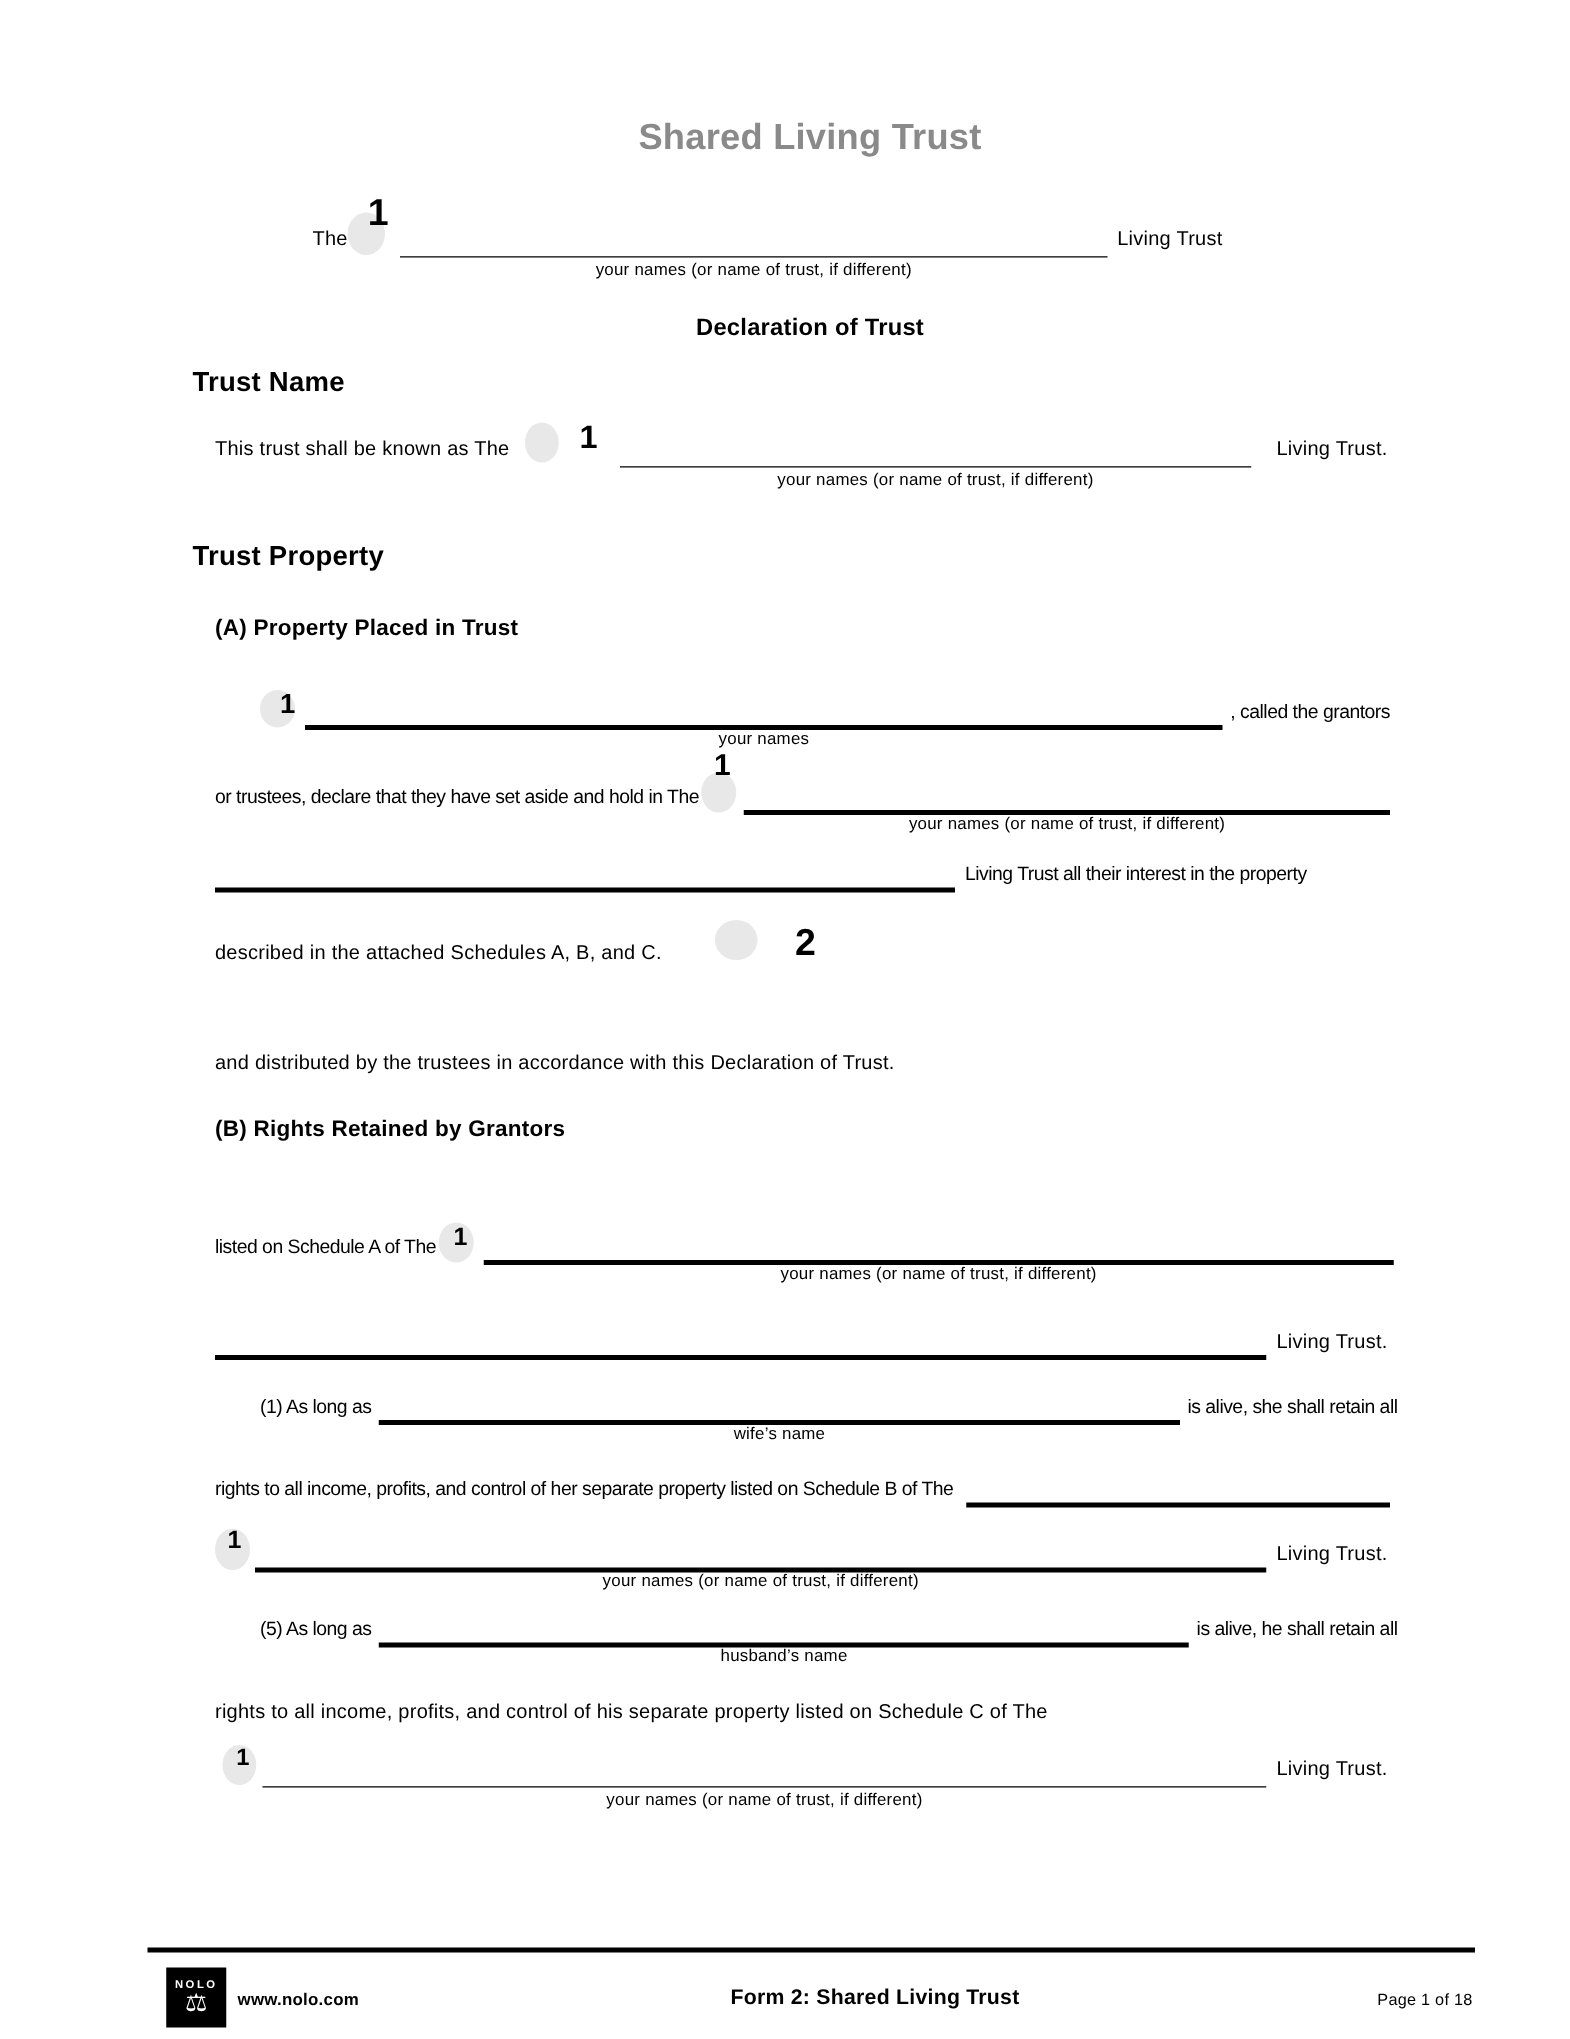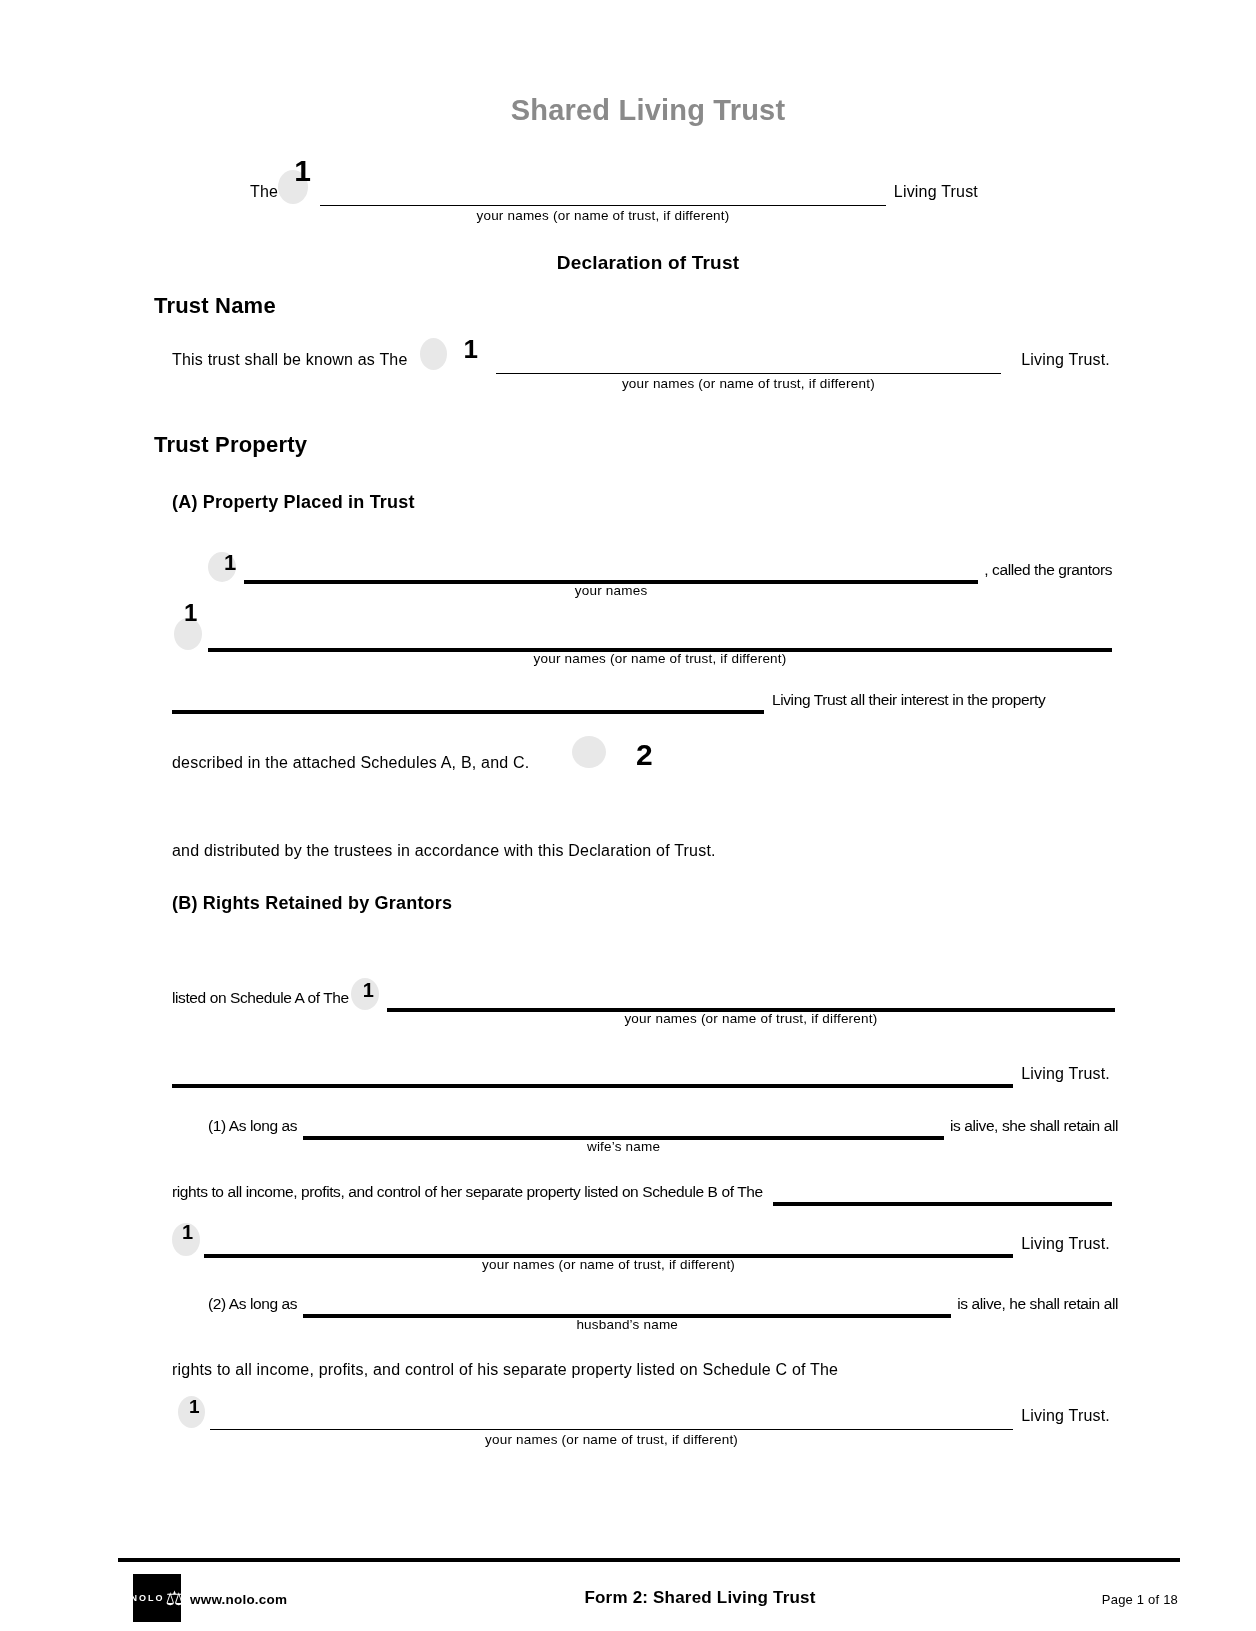--- a/index.html
+++ b/index.html
@@ -44,21 +44,21 @@
   .mk-b2 .circle{width:28px;height:33px;left:0;bottom:2px;}
   .mk-b2 .num{font-size:20px;left:10px;bottom:16px;}
   .mk-b3{width:32px;}
   .mk-b3 .circle{width:27px;height:32px;left:0;bottom:2px;}
   .mk-b3 .num{font-size:19px;left:11px;bottom:14px;}
   
   .mk-2 .circle{width:34px;height:32px;left:400px;top:0;}
   .mk-2 .num{font-size:30px;left:464px;top:2px;}
   
   .footer-hr{background:#000;}
-  .logo{background:#000;display:flex;align-items:center;justify-content:center;gap:1px;}
+  .logo{background:#000;display:flex;flex-direction:column;align-items:center;justify-content:center;gap:1px;}
   .logo-word{color:#fff;font-size:9px;font-weight:bold;letter-spacing:2px;line-height:1;}
   .logo-scales{color:#fff;font-size:20px;line-height:1;}
   .bold{font-weight:bold;}
 </style>
 </head>
 <body>
 
 <div id="page">
 
   <div class="abs center-line" style="top:94px;font-size:29px;font-weight:bold;color:#8a8a8a;">Shared Living Trust</div>
@@ -100,20 +100,21 @@
       <i class="circle"></i>
       <b class="num">1</b>
     </span>
     <span class="blank thick">
       <span class="caption">your names</span>
     </span>
     <span class="t narrow" style="margin-left:6px;">, called the grantors</span>
   </div>
 
   <div class="row" style="top:606px;left:172px;width:940px;height:46px;">
+    <span class="t narrow">or trustees, declare that they have set aside and hold in The</span>
     <span class="marker mk-a2">
       <i class="circle"></i>
       <b class="num">1</b>
     </span>
     <span class="blank thick">
       <span class="caption">your names (or name of trust, if different)</span>
     </span>
   </div>
 
   <div class="row" style="top:668px;left:172px;width:940px;height:46px;">
@@ -166,21 +167,21 @@
       <i class="circle"></i>
       <b class="num">1</b>
     </span>
     <span class="blank thick">
       <span class="caption">your names (or name of trust, if different)</span>
     </span>
     <span class="t" style="margin-left:8px;">Living Trust.</span>
   </div>
 
   <div class="row" style="top:1278px;left:208px;width:910px;height:40px;">
-    <span class="t narrow">(2) As long as</span>
+    <span class="t narrow">(5) As long as</span>
     <span class="blank thick" style="margin-left:6px;">
       <span class="caption">husband’s name</span>
     </span>
     <span class="t narrow" style="margin-left:6px;">is alive, he shall retain all</span>
   </div>
 
   <div class="row" style="top:1344px;left:172px;width:940px;height:40px;">
     <span class="t">rights to all income, profits, and control of his separate property listed on Schedule C of The</span>
     <span class="blank abs" style="left:706px;right:0;bottom:12px;height:0;flex:none;"></span>
   </div>

